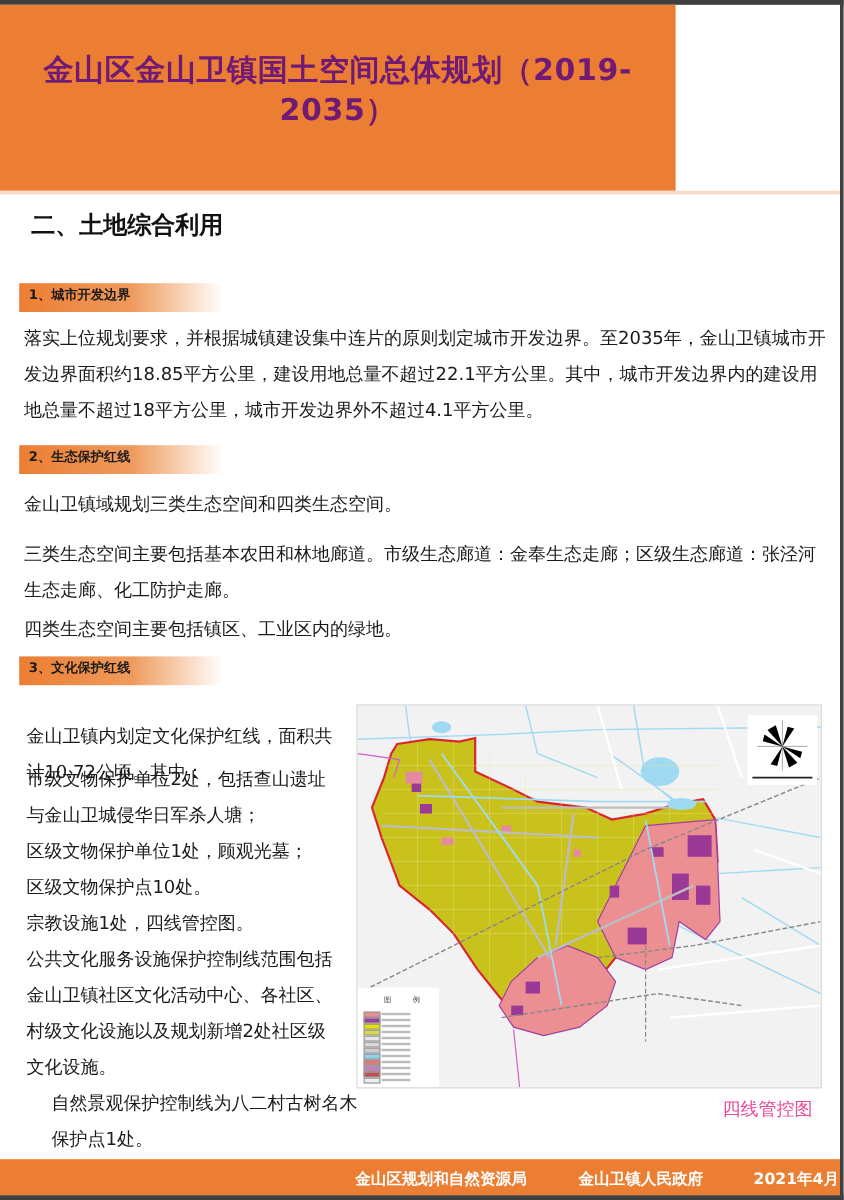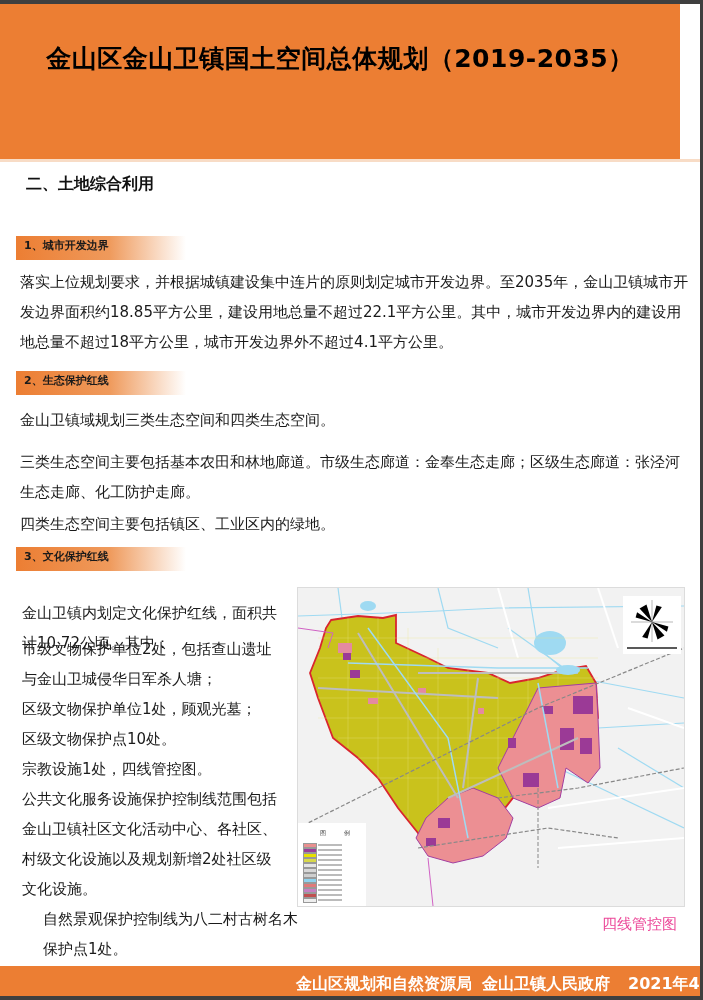--- a/index.html
+++ b/index.html
@@ -5,48 +5,48 @@
   html, body { margin:0; padding:0; }
   body {
     width:703px; height:1000px; position:relative; overflow:hidden;
     background:#ffffff;
     font-family:"DejaVu Sans", "Liberation Sans", sans-serif;
     color:#1a1a1a;
   }
   .top-strip { position:absolute; left:0; top:0; width:703px; height:4px; background:#3f3f3f; }
   .right-strip { position:absolute; right:0; top:0; width:3px; height:1000px; background:#3f3f3f; }
   .header {
-    position:absolute; left:0; top:4px; width:680px; height:155px;
-    background:#ec7e33; color:#000000; text-align:center;
+    position:absolute; left:0; top:4px; width:563px; height:155px;
+    background:#ec7e33; color:#701a75; text-align:center;
   }
   .header .t1 { position:absolute; left:0; right:0; top:38px; font-size:25px; font-weight:bold; letter-spacing:0.5px; }
   .header .t2 { position:absolute; left:0; right:0; top:88px; font-size:25px; font-weight:bold; }
   .header-shadow { position:absolute; left:0; top:159px; width:700px; height:3px; background:#f8dcc6; }
 
-  .section-title { position:absolute; left:26px; top:174px; font-size:16px; font-weight:bold; color:#111; }
+  .section-title { position:absolute; left:26px; top:174px; font-size:20px; font-weight:bold; color:#111; }
 
   .banner {
     position:absolute; left:16px; height:24px; width:170px;
     background:linear-gradient(90deg,#ec7e33 0%,#ef9a5c 55%,#ffffff 100%);
   }
   .banner span { position:absolute; left:8px; top:2px; font-size:11px; font-weight:bold; color:#1a1a1a; }
 
   .para { position:absolute; left:20px; font-size:15px; line-height:30px; color:#1a1a1a; }
   .p-wide { width:670px; }
 
   .map-box {
     position:absolute; left:297px; top:587px; width:386px; height:318px;
     background:#f2f2f2; border:1px solid #dcdcdc; overflow:hidden;
   }
   .map-box svg { display:block; }
   .caption { position:absolute; left:602px; top:915px; font-size:15px; color:#ec4899; }
 
   .footer {
     position:absolute; left:0; top:966px; width:700px; height:30px;
-    background:#ec7e33; color:#fff; font-size:16px; font-weight:bold;
+    background:#ec7e33; color:#fff; font-size:13px; font-weight:bold;
   }
   .footer span { position:absolute; top:8px; }
   .bottom-strip { position:absolute; left:0; top:996px; width:703px; height:4px; background:#3f3f3f; }
 
   .legend { position:absolute; left:0; top:235px; width:68px; height:83px; background:#fff; }
   .legend .lt { position:absolute; left:22px; top:6px; font-size:6px; color:#444; letter-spacing:8px; }
   .legend .sw { position:absolute; left:5px; width:12px; height:3px; border:0.5px solid #999; }
   .legend .sl { position:absolute; left:20px; width:24px; height:2px; background:#bbb; }
   .compass { position:absolute; left:325px; top:8px; width:58px; height:58px; background:#fff; }
 </style>

